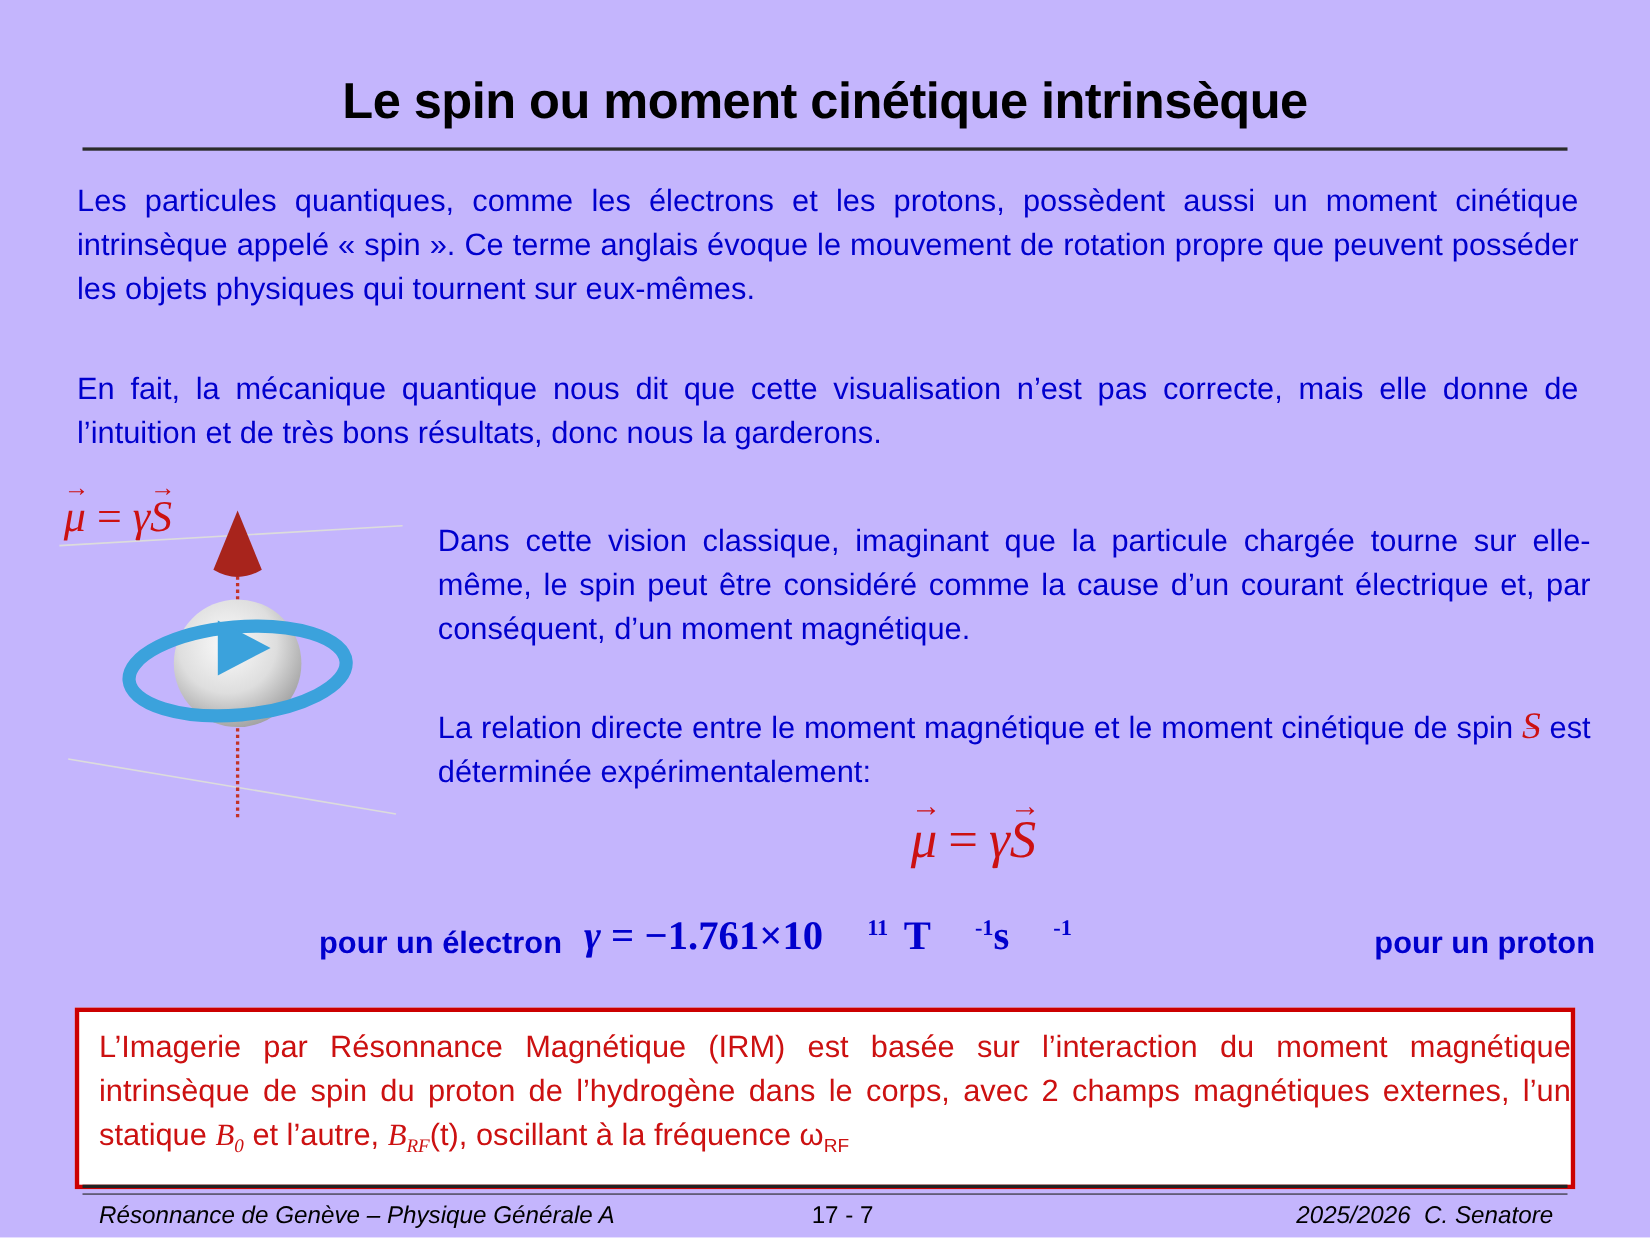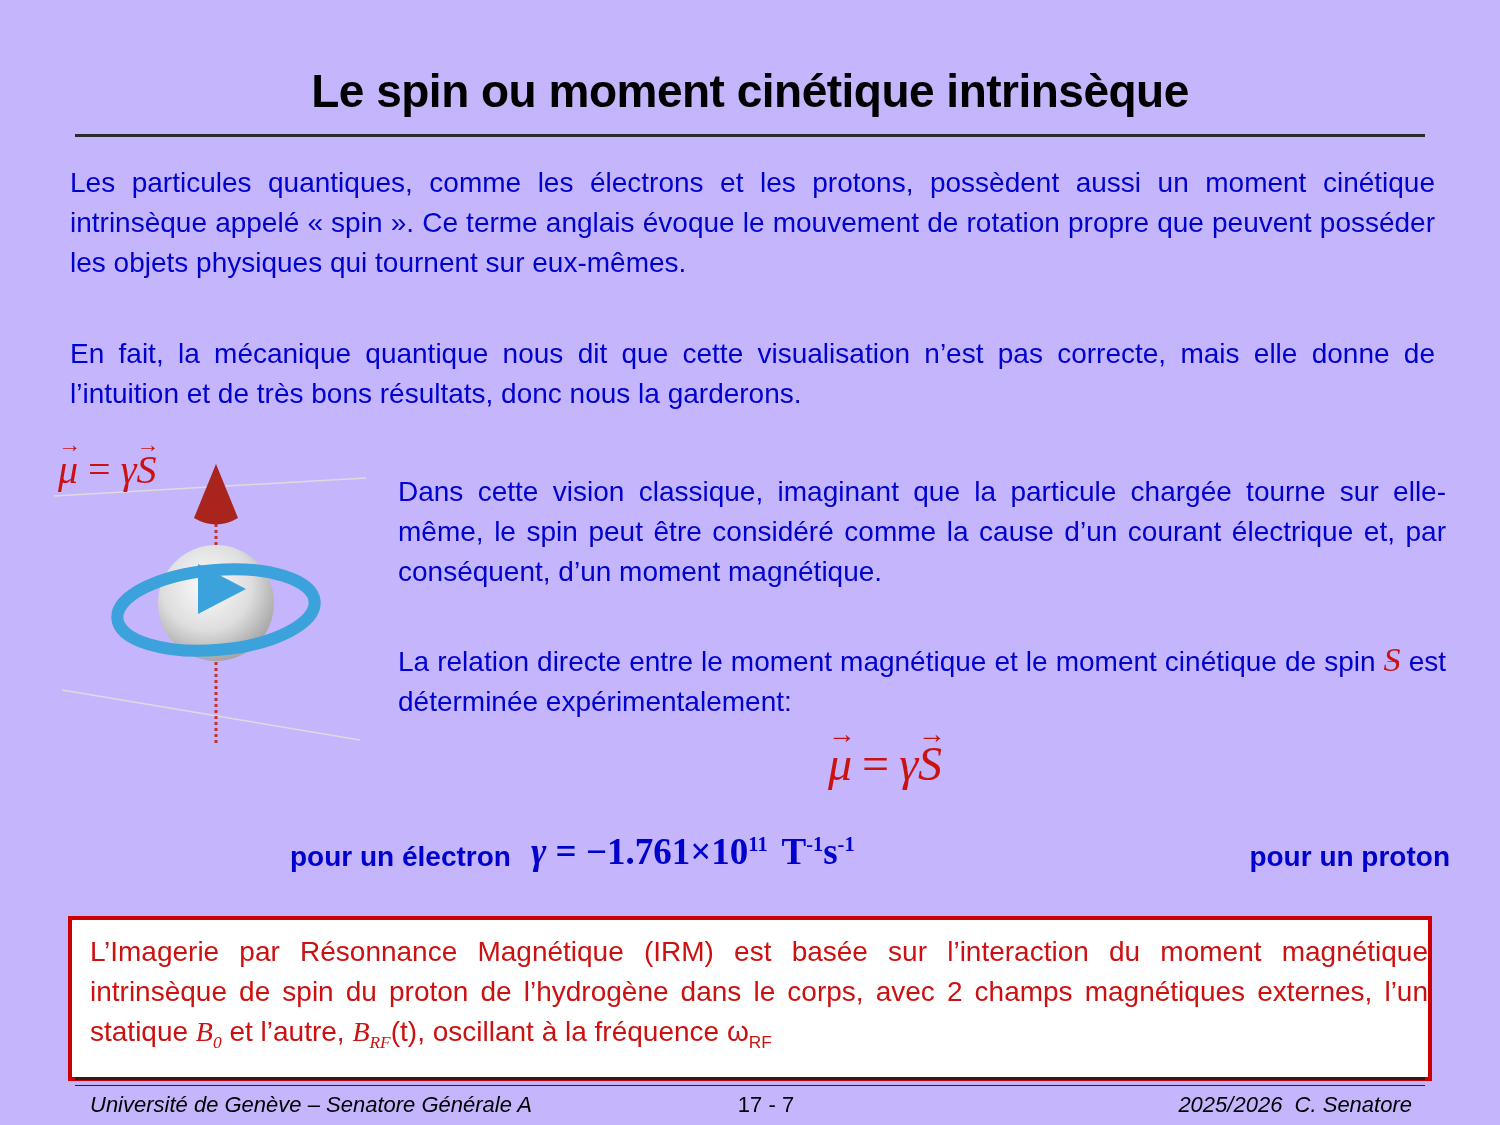--- a/index.html
+++ b/index.html
@@ -46,21 +46,21 @@
   .inline-svec { font-size:34px; line-height:0; }
 
   
   .gamma-row {
     position:absolute; top:830px; left:290px; width:1160px;
     display:flex; justify-content:space-between; align-items:baseline;
   }
   .gamma-group { display:flex; align-items:flex-end; gap:20px; white-space:nowrap;font-weight:bold; }
   .gamma-label { font-size:28px; color:#0000cd; }
   .gamma-formula { font-family:"Liberation Serif", serif; font-size:37px; color:#0000cd; }
-  .gamma-formula sup { font-size:0.55em; }
+  .gamma-formula sup { font-size:0.55em;margin-left:40px; }
   .unit-lead { margin-left:14px; }
 
   
   .irm-box {
     position:absolute; left:68px; top:916px; width:1364px; box-sizing:border-box;
     border:4px solid #cc0000; padding:12px 0 14px 18px; background:#fff;
   }
   .irm-box p { margin:0; font-size:28px; line-height:40px; color:#cc1111; text-align:justify; }
   .irm-box sub { font-size:0.62em; }
   .ser-i { font-family:"Liberation Serif", serif; font-style:italic; }
@@ -133,18 +133,18 @@
     </div>
   </div>
 
   <div class="irm-box">
     <p><span>L’Imagerie par Résonnance Magnétique (IRM) est basée sur l’interaction du moment magnétique intrinsèque de spin du proton de l’hydrogène dans le corps, avec 2 champs magnétiques externes, l’un statique </span><span class="ser-i"><span>B</span><sub>0</sub></span><span> et l’autre, </span><span class="ser-i"><span>B</span><sub>RF</sub></span><span>(t), oscillant à la fréquence </span><span><span>ω</span><sub>RF</sub></span></p>
   </div>
 
   <div class="footer-rule-thick"></div>
   <div class="footer-rule-thin"></div>
   <div class="footer">
-    <span class="footer-left">Université de Genève – Senatore Générale A</span>
+    <span class="footer-left">Résonnance de Genève – Physique Générale A</span>
     <span class="footer-center">17 - 7</span>
     <span class="footer-right">2025/2026  C. Senatore</span>
   </div>
 
 </div>
 
 </body></html>

